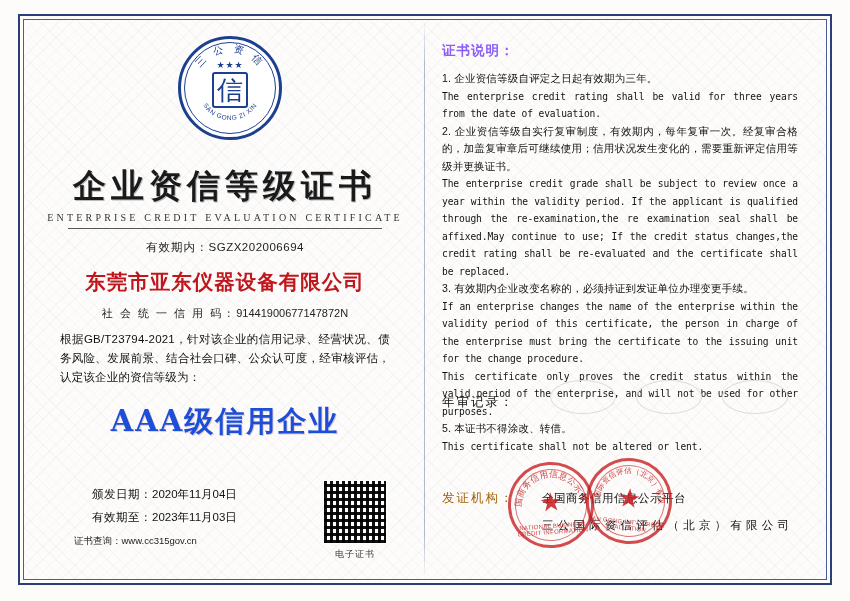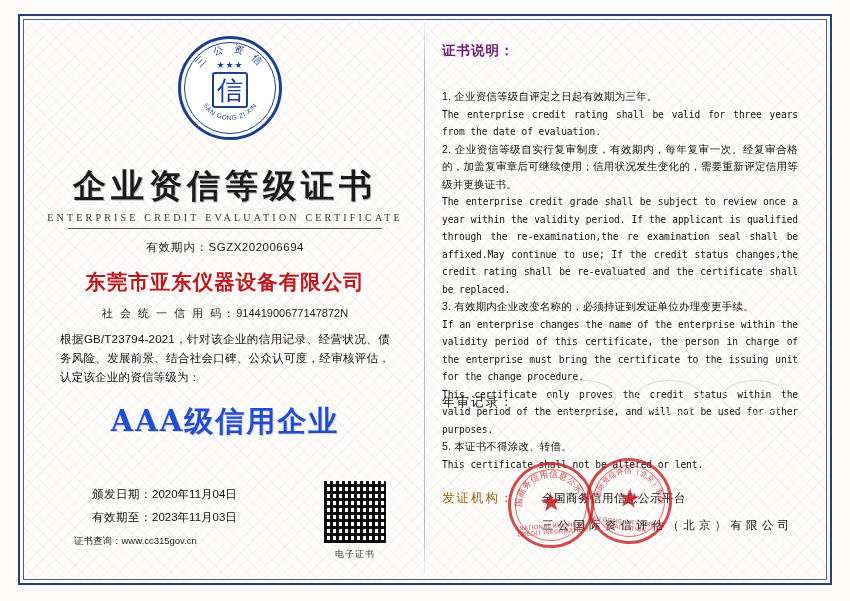--- a/index.html
+++ b/index.html
@@ -261,23 +261,23 @@
   
   .right-panel {
     position: absolute;
     left: 442px;
     top: 42px;
     width: 380px;
   }
   .notes-title {
     font-size: 13.5px;
     font-weight: bold;
-    color: #701a75;
+    color: #8b5cf6;
     letter-spacing: 1px;
-    margin-bottom: 28px;
+    margin-bottom: 10px;
   }
   .notes-list {
     font-size: 10.5px;
     line-height: 17.5px;
     color: #111;
     width: 356px;
     text-align: justify;
   }
   .note-cn { letter-spacing: 0.2px; }
   .note-en {

